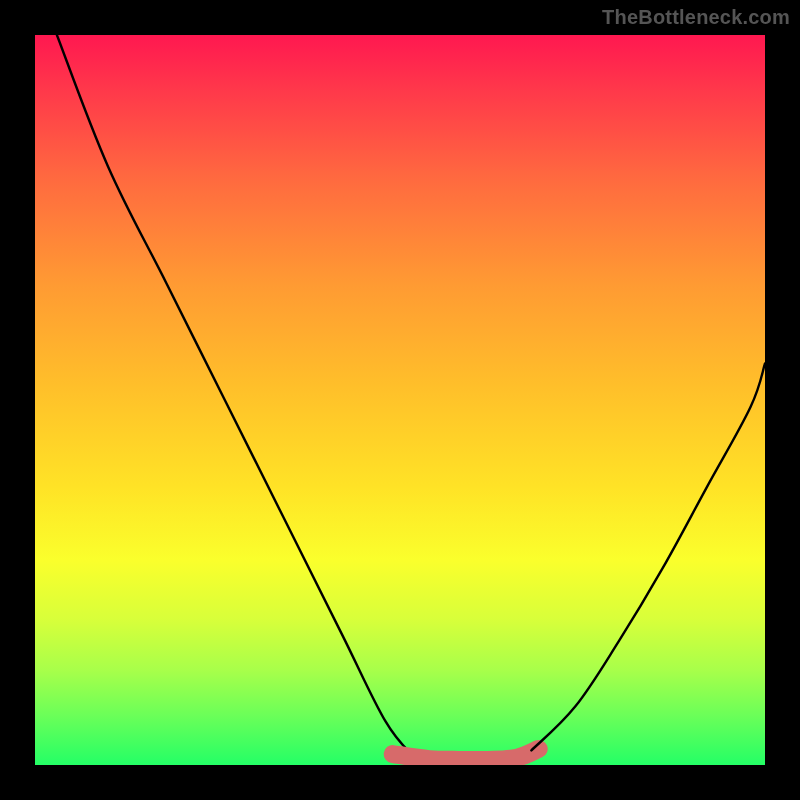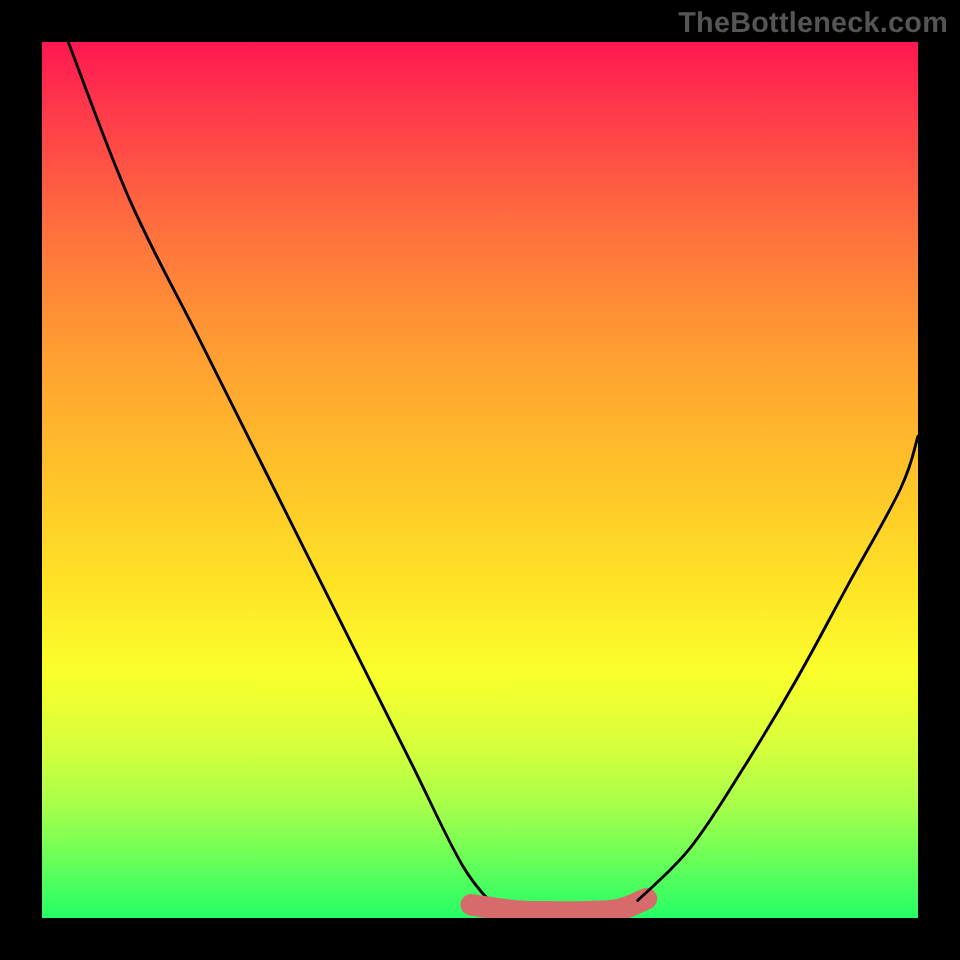--- a/index.html
+++ b/index.html
@@ -15,21 +15,21 @@
     position: relative;
     width: 800px;
     height: 800px;
     background: #000;
   }
   .watermark {
     position: absolute;
     top: 6px;
     right: 10px;
     color: #555;
-    font-size: 24px;
+    font-size: 20px;
     font-weight: 600;
     letter-spacing: 0.2px;
     user-select: none;
   }
   .plot-area {
     position: absolute;
     left: 35px;
     top: 35px;
     width: 730px;
     height: 730px;

